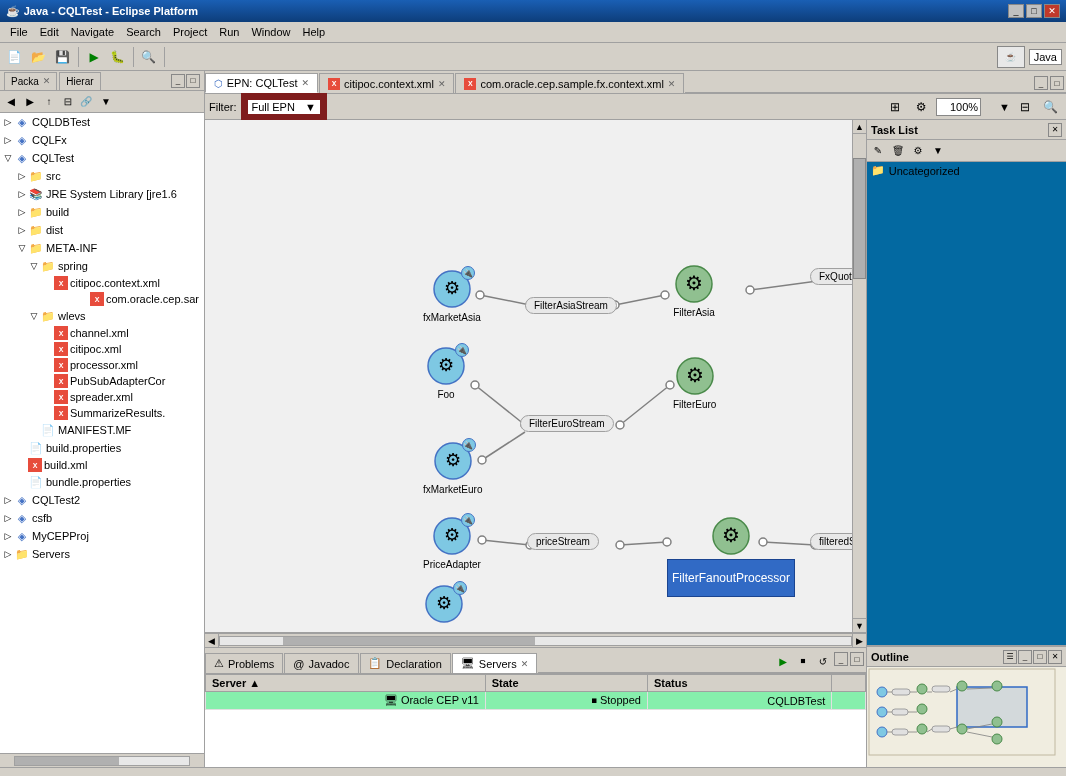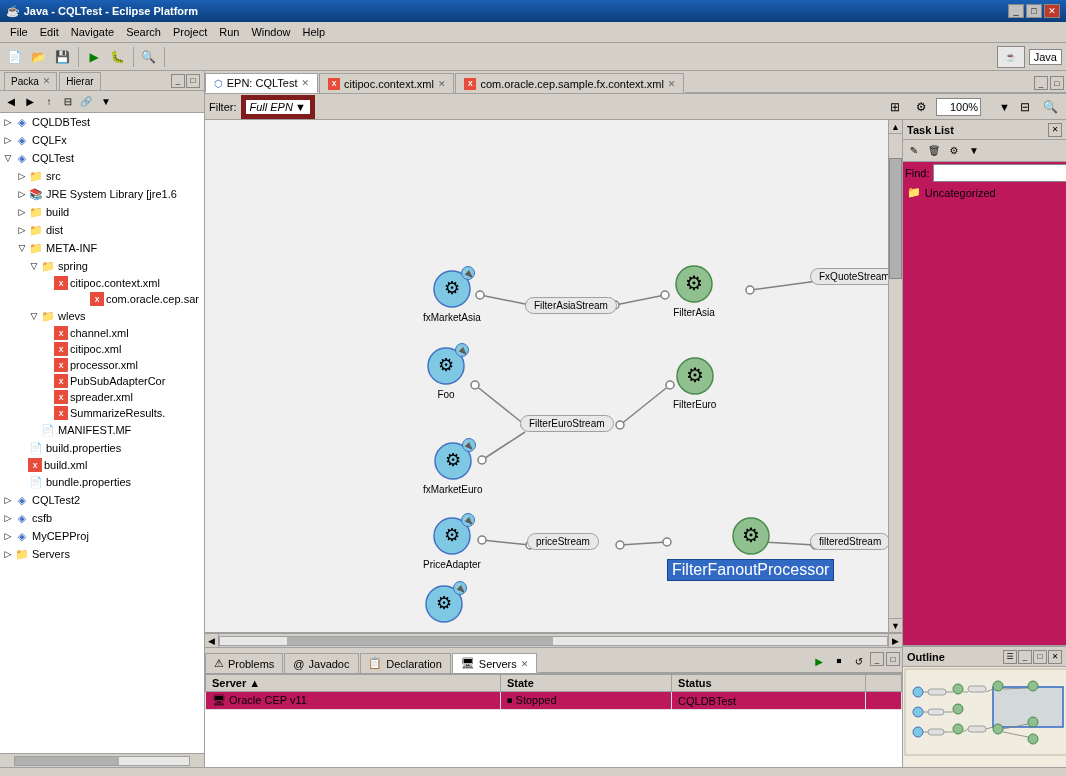--- a/index.html
+++ b/index.html
@@ -46,21 +46,21 @@
     
     .tab-bar { background: #d4d0c8; border-bottom: 1px solid #a0a0a0; display: flex; align-items: flex-end; padding-top: 2px; }
     .tab { display: flex; align-items: center; padding: 2px 8px; border: 1px solid #a0a0a0; border-bottom: none; background: #d4d0c8; cursor: pointer; font-size: 11px; margin-right: 1px; gap: 4px; height: 20px; }
     .tab.active { background: white; border-bottom: 1px solid white; }
     .tab-close { cursor: pointer; font-size: 9px; color: #666; }
     .tab-icon { font-size: 10px; }
     
     
     .epn-toolbar { background: #d4d0c8; border-bottom: 1px solid #a0a0a0; padding: 2px 4px; display: flex; align-items: center; gap: 4px; height: 26px; }
     .epn-filter-label { font-size: 11px; }
-    .epn-filter-dropdown { display: flex; align-items: center; gap: 2px; background: white; border: 5px solid #7f1d1d; padding: 1px 4px; font-size: 11px; cursor: pointer; font-style: italic; }
+    .epn-filter-dropdown { display: flex; align-items: center; gap: 10px; background: white; border: 7px solid #7f1d1d; padding: 1px 4px; font-size: 11px; cursor: pointer; }
     .epn-zoom { display: flex; align-items: center; gap: 18px; margin-left: auto; }
     .epn-zoom-input { width: 45px; height: 18px; border: 1px solid #888; text-align: right; font-size: 11px; padding: 0 2px; }
     
     
     .epn-canvas { flex: 1; background: #f0f0f0; overflow: hidden; position: relative; border-bottom: 1px solid #a0a0a0; }
     .overview-bar { background: #d4d0c8; border-top: 1px solid #a0a0a0; padding: 2px 8px; font-size: 11px; cursor: pointer; }
     
     
     .epn-node { position: absolute; display: flex; flex-direction: column; align-items: center; cursor: pointer; }
     .epn-node-label { font-size: 10px; color: #000; text-align: center; margin-top: 2px; white-space: nowrap; }
@@ -74,24 +74,24 @@
     .bottom-panel { height: 120px; border-top: 1px solid #a0a0a0; background: white; display: flex; flex-direction: column; }
     .bottom-tab-bar { background: #d4d0c8; border-bottom: 1px solid #a0a0a0; display: flex; align-items: flex-end; padding-top: 2px; }
     .bottom-tab { display: flex; align-items: center; padding: 2px 8px; border: 1px solid #a0a0a0; border-bottom: none; background: #d4d0c8; cursor: pointer; font-size: 11px; margin-right: 1px; gap: 4px; height: 20px; }
     .bottom-tab.active { background: white; }
     .bottom-content { flex: 1; overflow-y: auto; }
     
     
     .servers-table { width: 100%; border-collapse: collapse; }
     .servers-table th { background: #d4d0c8; border: 1px solid #a0a0a0; padding: 2px 6px; font-size: 11px; text-align: left; }
     .servers-table td { border: 1px solid #e0e0e0; padding: 2px 6px; font-size: 11px; }
-    .servers-table tr.selected td { background: #be185d; }
-    
-    
-    .right-panel { width: 164px; border-left: 1px solid #a0a0a0; background: #be185d; display: flex; flex-direction: column; }
+    .servers-table tr.selected td { background: #86efac; text-align: right; }
+    
+    
+    .right-panel { width: 200px; border-left: 1px solid #a0a0a0; background: #0369a1; display: flex; flex-direction: column; }
     .right-top { flex: 1; border-bottom: 2px solid #a0a0a0; display: flex; flex-direction: column; }
     .right-bottom { height: 120px; display: flex; flex-direction: column; }
     .find-row { display: flex; align-items: center; gap: 4px; padding: 2px; font-size: 11px; }
     .find-input { flex: 1; height: 18px; border: 1px solid #888; font-size: 11px; }
     .find-btn { padding: 1px 4px; font-size: 11px; border: 1px solid #888; background: #d4d0c8; cursor: pointer; }
     .uncategorized { display: flex; align-items: center; gap: 4px; padding: 2px 4px; font-size: 11px; }
     .folder-icon { color: #f0c040; }
     
     
     .outline-content { position: relative; background: #f0ede0; }
@@ -489,21 +489,21 @@
             <div class="epn-stream-box">priceStream</div>
           </div>
 
           <div class="epn-node" style="left:462px; top:395px;">
             <div style="width:42px; height:42px;">
               <svg width="42" height="42" viewBox="0 0 42 42">
                 <ellipse cx="21" cy="21" rx="18" ry="18" fill="#90c090" stroke="#4a8a4a" stroke-width="1.5"></ellipse>
                 <text x="21" y="27" text-anchor="middle" font-size="20">⚙</text>
               </svg>
             </div>
-            <div style="background:#316ac5; color:white; border:1px solid #1a4490; padding:1px 4px; font-size:16px; white-space:nowrap; margin-top:2px;">FilterFanoutProcessor</div>
+            <div style="background:#316ac5; color:white; border:1px solid #1a4490; padding:11px 4px; font-size:12px; white-space:nowrap; margin-top:2px;">FilterFanoutProcessor</div>
           </div>
 
           <div style="position:absolute; left:605px; top:413px;">
             <div class="epn-stream-box">filteredStream</div>
           </div>
 
           <div class="epn-node" style="left:218px; top:463px;">
             <div style="width:42px; height:42px; position:relative;">
               <svg width="42" height="42" viewBox="0 0 42 42">
                 <ellipse cx="21" cy="21" rx="18" ry="18" fill="#7ec8e3" stroke="#4472c4" stroke-width="1.5"></ellipse>
@@ -597,26 +597,20 @@
             <div class="panel-controls">
               <div class="panel-ctrl-btn">✕</div>
             </div>
           </div>
           <div style="background:#d4d0c8; border-bottom:1px solid #a0a0a0; padding:2px; display:flex; align-items:center; gap:2px; height:22px;">
             <div class="panel-tool-btn">✎</div>
             <div class="panel-tool-btn">🗑</div>
             <div class="panel-tool-btn">⚙</div>
             <div class="panel-tool-btn">▼</div>
           </div>
-          <div class="find-row">
-            <span>Find:</span>
-            <input class="find-input" type="text" style="">
-            <span class="find-btn">All</span>
-
-          </div>
           <div class="uncategorized">
             <span class="folder-icon">📁</span>
             <span>Uncategorized</span>
           </div>
         </div>
 
         <div class="right-bottom">
           <div class="panel-header">
             <span class="panel-title">Outline</span>
             <div class="panel-controls">

